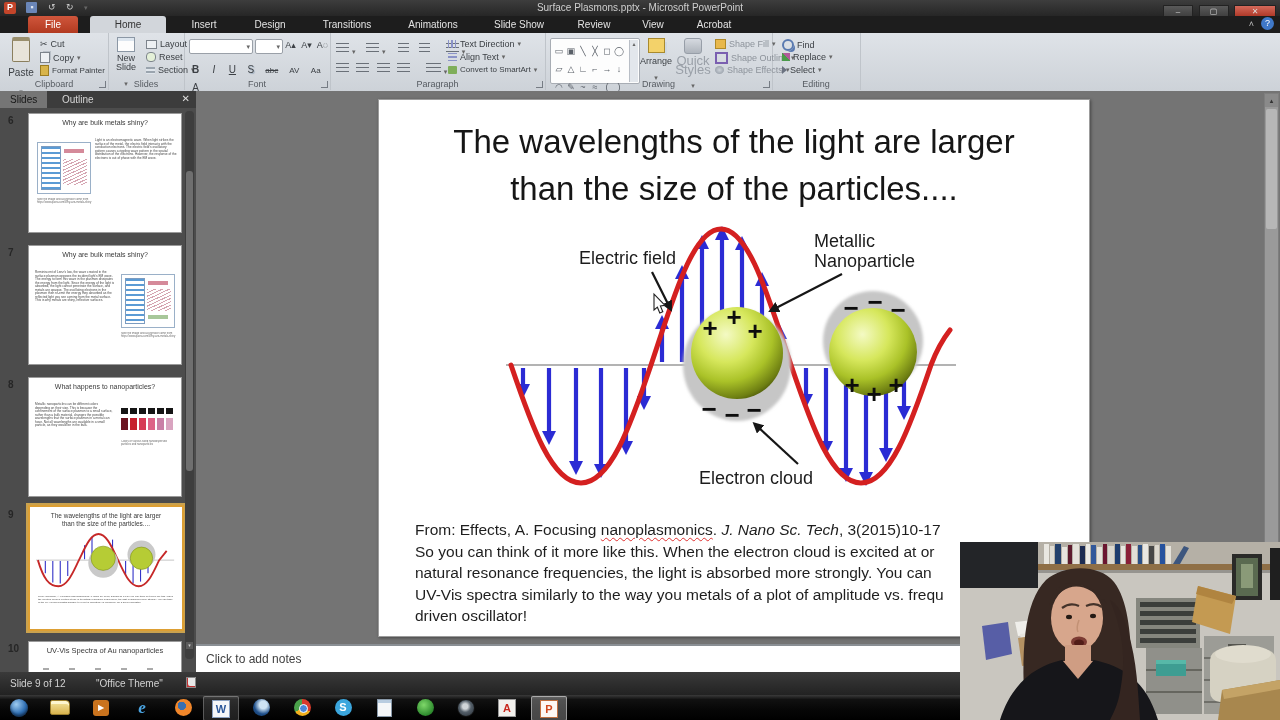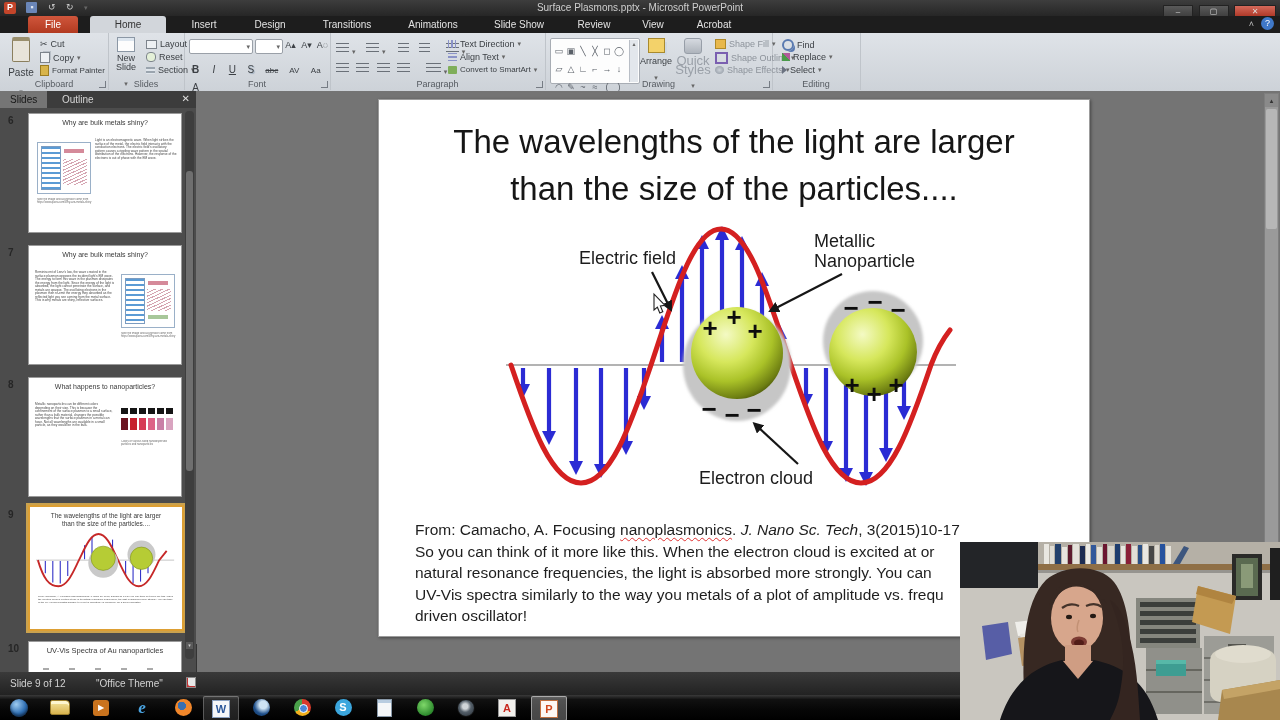--- a/index.html
+++ b/index.html
@@ -450,34 +450,37 @@
         <g stroke="#161616" stroke-width="2.2">
           <line x1="148" y1="50" x2="164" y2="82" marker-end="url(#mk)"></line>
           <line x1="338" y1="52" x2="272" y2="86" marker-end="url(#mk)"></line>
           <line x1="294" y1="242" x2="255" y2="206" marker-end="url(#mk)"></line>
         </g>
 
         <path d="M150,72 l0,16 3.4,-2.8 2.4,5.8 3,-1.3 -2.4,-5.7 4.6,-0.7 z" fill="#fdfdfd" stroke="#222" stroke-width="1.1"></path>
       </svg>
 
       <div class="cite">
-        <div><span>From: Camacho, A. Focusing </span><span class="sq">nanoplasmonics</span><span>. </span><span style="font-style:italic;">J. Nano Sc. Tech</span><span>, 3(2015)10-17</span></div>
+        <div><span>From: Effects, A. Focusing </span><span class="sq">nanoplasmonics</span><span>. </span><span style="font-style:italic;">J. Nano Sc. Tech</span><span>, 3(2015)10-17</span></div>
         <div>So you can think of it more like this. When the electron cloud is excited at or</div>
         <div>natural resonance frequencies, the light is absorbed more strongly. You can</div>
         <div>UV-Vis spectra similarly to the way you metals of a plot of amplitude vs. frequ</div>
         <div>driven oscillator!</div>
       </div>
     </div>
 
     <div class="abs" style="left:1068px;top:2px;width:13px;height:548px;background:#9a9a9a;border:1px solid #7e7e7e;">
       <div class="abs" style="left:0;top:0;width:13px;height:13px;background:#8a8a8a;font-size:7px;color:#333;text-align:center;line-height:13px;">▴</div>
       <div class="abs" style="left:1px;top:15px;width:11px;height:120px;background:#b7b7b7;border-radius:2px;"></div>
     </div>
   </div>
 
+  <div class="abs" id="notes">
+    <div style="padding:6px 0 0 10px;font-size:12px;color:#3f3f3f;">Click to add notes</div>
+  </div>
 
   <div class="abs" id="statusbar">
     <span class="abs" style="left:10px;top:6px;">Slide 9 of 12</span>
     <span class="abs" style="left:96px;top:6px;">"Office Theme"</span>
     <span class="abs" style="left:186px;top:5px;width:10px;height:11px;background:#e8e8e8;border-radius:1px;box-shadow:inset 0 0 0 1px #888, inset 3px -3px 0 -1px #c03030;"></span>
   </div>
 
   <div class="abs" id="taskbar">
     <div class="tico" style="left:2px;">
         <span style="width:18px;height:18px;border-radius:50%;background:radial-gradient(circle at 35% 30%,#9ecbf0,#2f6fb4 55%,#153a6e);box-shadow:inset 0 -2px 3px rgba(0,0,0,.5);"></span>

